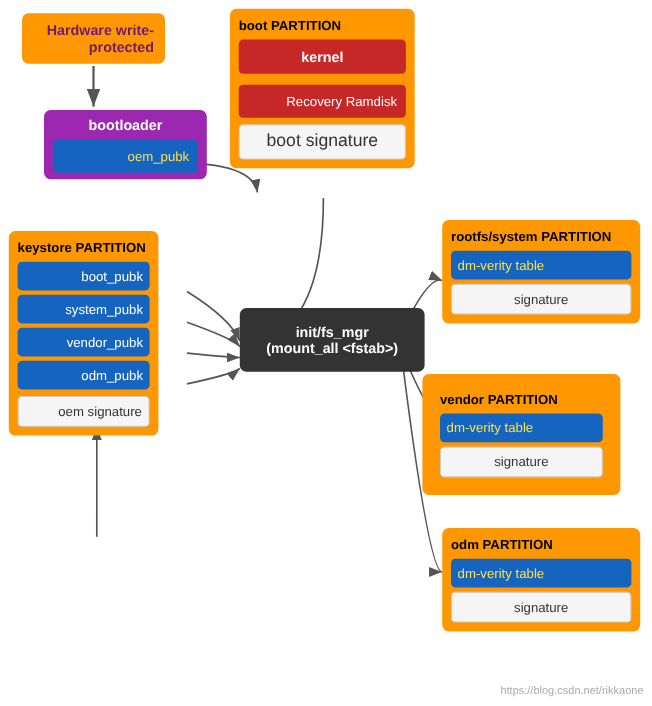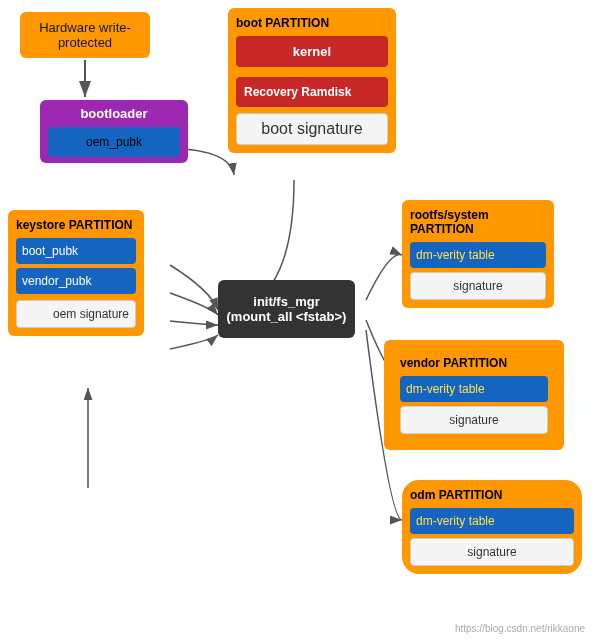--- a/index.html
+++ b/index.html
@@ -20,24 +20,24 @@
     }
 
     
     .hw-box {
       position: absolute;
       top: 12px; left: 20px;
       width: 130px;
       background: #FF9800;
       border-radius: 6px;
       padding: 8px 10px;
-      text-align: center;
-      font-weight: normal;
+      text-align: right;
+      font-weight: bold;
       font-size: 13px;
-      color: #0f172a;
+      color: #701a75;
     }
 
     
     .bootloader-box {
       position: absolute;
       top: 100px; left: 12px;
       width: 148px;
       background: #9C27B0;
       border-radius: 6px;
       padding: 6px 8px;
@@ -47,22 +47,22 @@
       color: #fff;
       font-weight: bold;
       font-size: 13px;
       text-align: center;
       margin-bottom: 6px;
     }
     .bootloader-inner {
       background: #1565C0;
       border-radius: 4px;
       padding: 8px;
-      text-align: center;
-      color: #000000;
+      text-align: right;
+      color: #fde047;
       font-size: 12px;
     }
 
     
     .keystore-partition {
       position: absolute;
       top: 210px; left: 8px;
       width: 136px;
       background: #FF9800;
       border-radius: 6px;
@@ -71,94 +71,94 @@
     .partition-title {
       font-weight: bold;
       font-size: 12px;
       color: #000;
       margin-bottom: 6px;
     }
     .key-item {
       background: #1565C0;
       border-radius: 4px;
       padding: 6px;
-      text-align: left;
+      text-align: right;
       color: #fff;
       font-size: 12px;
       margin-bottom: 4px;
     }
     .oem-sig-box {
       background: #f5f5f5;
       border: 1px solid #ccc;
       border-radius: 4px;
       padding: 6px;
       text-align: right;
       font-size: 12px;
       color: #333;
       margin-top: 6px;
     }
 
     
     .boot-partition {
       position: absolute;
-      top: 8px; left: 228px;
+      top: 8px; left: 209px;
       width: 168px;
       background: #FF9800;
       border-radius: 6px;
       padding: 8px;
     }
     .kernel-box {
       background: #C62828;
       border-radius: 4px;
       padding: 8px;
       text-align: center;
       color: #fff;
       font-size: 13px;
       font-weight: bold;
       margin-bottom: 10px;
     }
     .recovery-box {
       background: #C62828;
       border-radius: 4px;
       padding: 8px;
-      text-align: left;
-      color: #fff;
-      font-size: 12px;
-      font-weight: bold;
+      text-align: right;
+      color: #fff;
+      font-size: 12px;
+      font-weight: normal;
       margin-bottom: 6px;
     }
     .boot-sig-box {
       background: #f5f5f5;
       border: 1px solid #ccc;
       border-radius: 4px;
       padding: 6px;
       text-align: center;
       font-size: 16px;
       color: #333;
     }
 
     
     .init-box {
       position: absolute;
       top: 280px; left: 218px;
-      width: 137px;
+      width: 168px;
       background: #333;
       border-radius: 6px;
       padding: 14px 8px;
       text-align: center;
       color: #fff;
       font-size: 13px;
       font-weight: bold;
     }
 
     
     .rootfs-partition {
       position: absolute;
       top: 200px; left: 402px;
-      width: 152px;
+      width: 180px;
       background: #FF9800;
       border-radius: 6px;
       padding: 8px;
     }
     .dm-verity-box {
       background: #1565C0;
       border-radius: 4px;
       padding: 6px;
       color: #fde047;
       font-size: 12px;
@@ -183,21 +183,21 @@
       border-radius: 6px;
       padding: 16px;
     }
 
     
     .odm-partition {
       position: absolute;
       top: 480px; left: 402px;
       width: 180px;
       background: #FF9800;
-      border-radius: 17px;
+      border-radius: 6px;
       padding: 8px;
     }
 
     
     .watermark {
       position: absolute;
       bottom: 8px;
       right: 8px;
       font-size: 10px;
       color: #aaa;
@@ -268,21 +268,27 @@
       <span>oem_pubk</span>
     </div>
   </div>
 
   <div class="keystore-partition">
     <div class="partition-title">keystore PARTITION</div>
     <div class="key-item">
       <span>boot_pubk</span>
     </div>
     <div class="key-item">
+      <span>system_pubk</span>
+    </div>
+    <div class="key-item">
       <span>vendor_pubk</span>
+    </div>
+    <div class="key-item">
+      <span>odm_pubk</span>
     </div>
     <div class="oem-sig-box">
       <span>oem signature</span>
     </div>
   </div>
 
   <div class="boot-partition">
     <div class="partition-title">boot PARTITION</div>
     <div class="kernel-box">
       <span>kernel</span>

